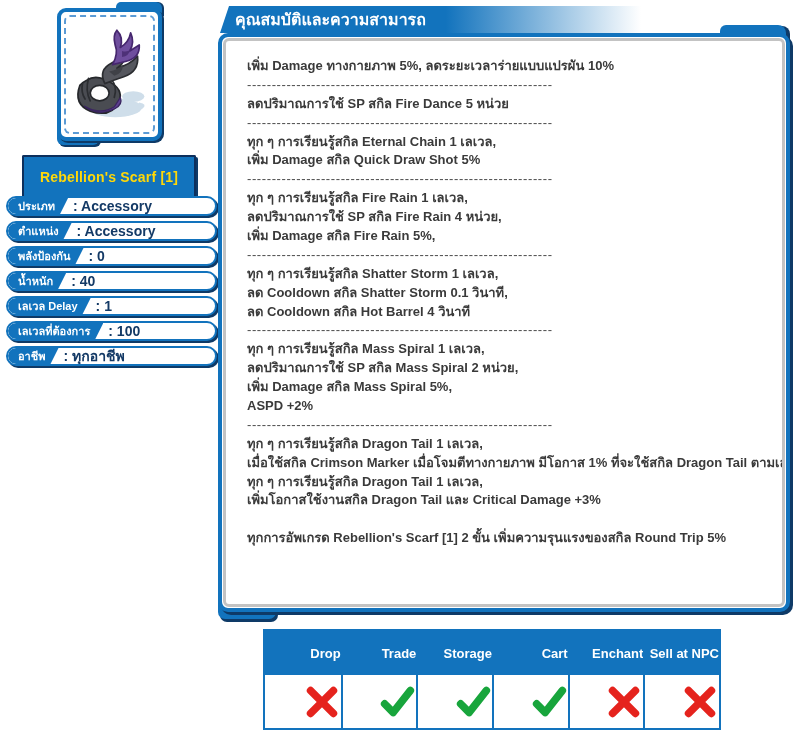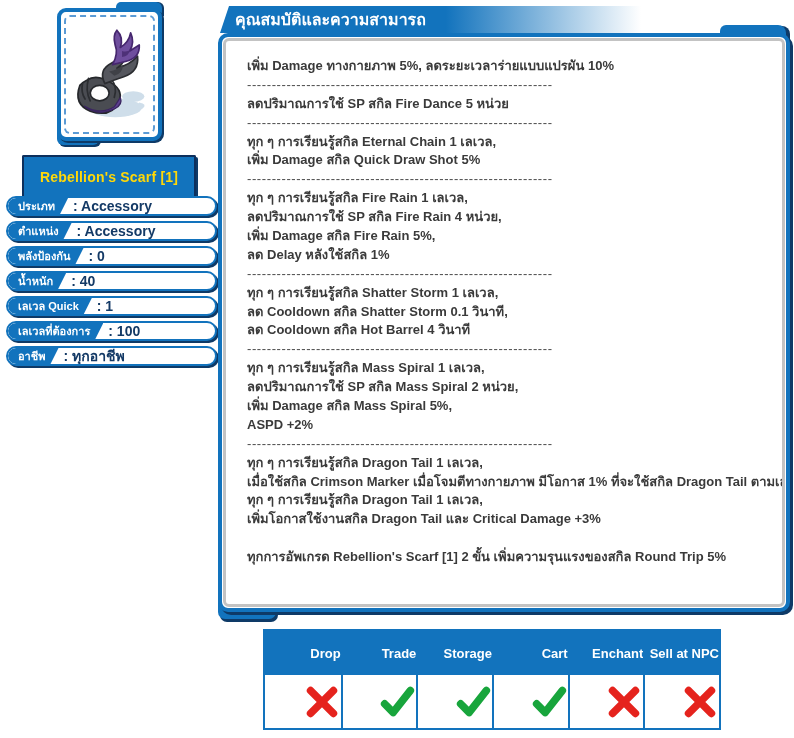--- a/index.html
+++ b/index.html
@@ -130,21 +130,21 @@
     </div>
     <div class="stat-row">
       <span class="stat-label">พลังป้องกัน</span>
       <span class="stat-value">: 0</span>
     </div>
     <div class="stat-row">
       <span class="stat-label">น้ำหนัก</span>
       <span class="stat-value">: 40</span>
     </div>
     <div class="stat-row">
-      <span class="stat-label">เลเวล Quick</span>
+      <span class="stat-label">เลเวล Delay</span>
       <span class="stat-value">: 1</span>
     </div>
     <div class="stat-row">
       <span class="stat-label">เลเวลที่ต้องการ</span>
       <span class="stat-value">: 100</span>
     </div>
     <div class="stat-row">
       <span class="stat-label">อาชีพ</span>
       <span class="stat-value">: ทุกอาชีพ</span>
     </div>
@@ -161,21 +161,20 @@
         <div class="dline">เพิ่ม Damage ทางกายภาพ 5%, ลดระยะเวลาร่ายแบบแปรผัน 10%</div>
         <div class="dline sep">--------------------------------------------------------------</div>
         <div class="dline">ลดปริมาณการใช้ SP สกิล Fire Dance 5 หน่วย</div>
         <div class="dline sep">--------------------------------------------------------------</div>
         <div class="dline">ทุก ๆ การเรียนรู้สกิล Eternal Chain 1 เลเวล,</div>
         <div class="dline">เพิ่ม Damage สกิล Quick Draw Shot 5%</div>
         <div class="dline sep">--------------------------------------------------------------</div>
         <div class="dline">ทุก ๆ การเรียนรู้สกิล Fire Rain 1 เลเวล,</div>
         <div class="dline">ลดปริมาณการใช้ SP สกิล Fire Rain 4 หน่วย,</div>
         <div class="dline">เพิ่ม Damage สกิล Fire Rain 5%,</div>
-        <div class="dline">ลด Delay หลังใช้สกิล 1%</div>
         <div class="dline sep">--------------------------------------------------------------</div>
         <div class="dline">ทุก ๆ การเรียนรู้สกิล Shatter Storm 1 เลเวล,</div>
         <div class="dline">ลด Cooldown สกิล Shatter Storm 0.1 วินาที,</div>
         <div class="dline">ลด Cooldown สกิล Hot Barrel 4 วินาที</div>
         <div class="dline sep">--------------------------------------------------------------</div>
         <div class="dline">ทุก ๆ การเรียนรู้สกิล Mass Spiral 1 เลเวล,</div>
         <div class="dline">ลดปริมาณการใช้ SP สกิล Mass Spiral 2 หน่วย,</div>
         <div class="dline">เพิ่ม Damage สกิล Mass Spiral 5%,</div>
         <div class="dline">ASPD +2%</div>
         <div class="dline sep">--------------------------------------------------------------</div>

